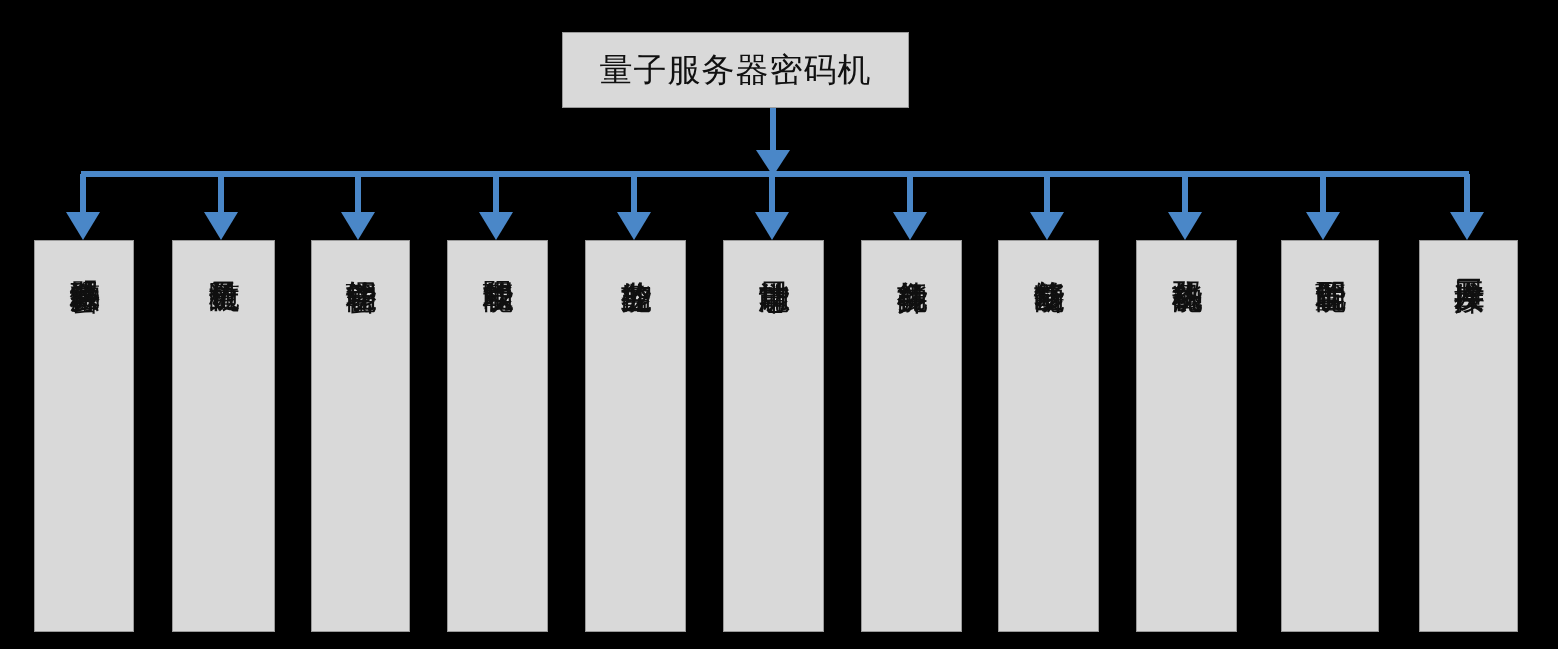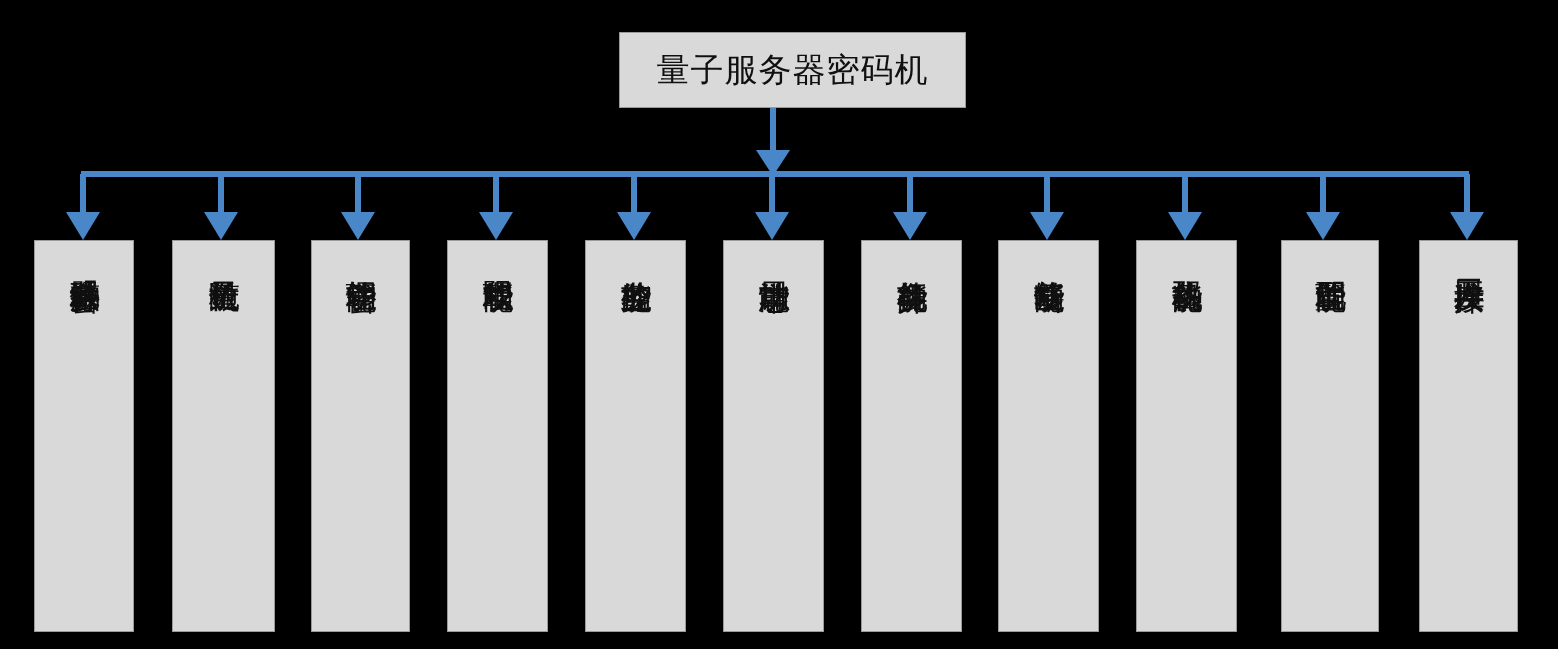--- a/index.html
+++ b/index.html
@@ -13,21 +13,21 @@
   }
   #diagram {
     position: relative;
     width: 1558px;
     height: 649px;
     background: #000000;
   }
   
   .root-box {
     position: absolute;
-    left: 619px;
+    left: 562px;
     top: 32px;
     width: 347px;
     height: 76px;
     background: #D9D9D9;
     border: 1px solid #9A9A9A;
     display: flex;
     align-items: center;
     justify-content: center;
   }
   .root-label {

